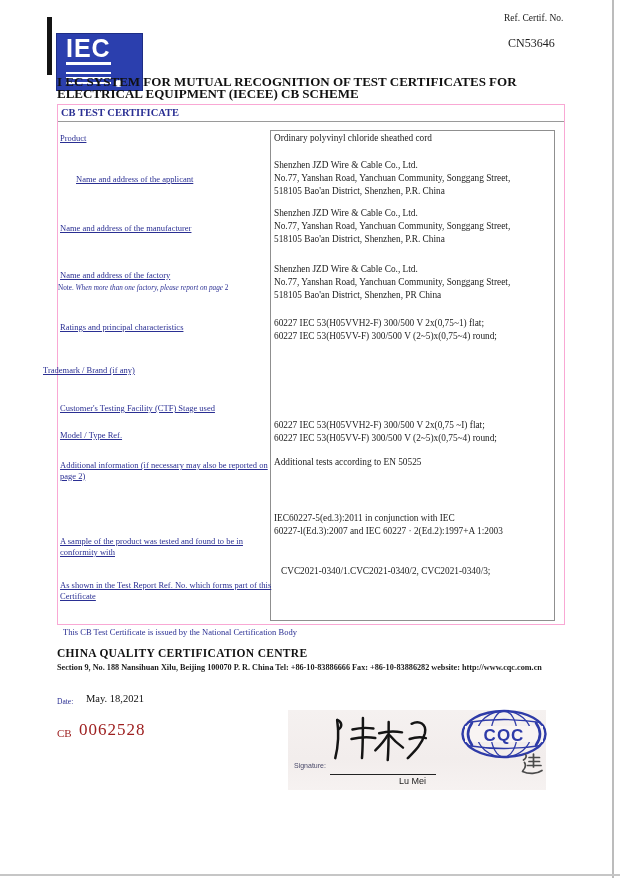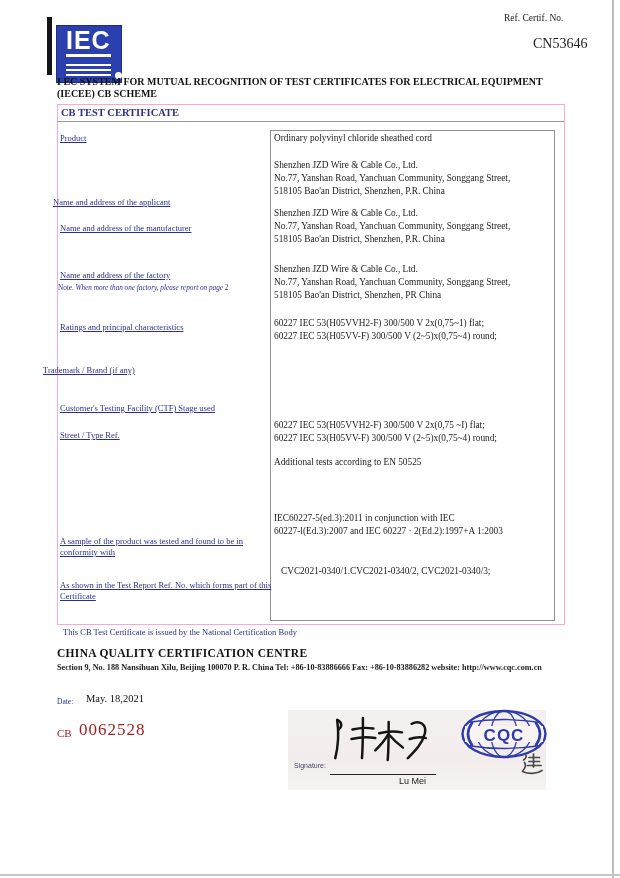--- a/index.html
+++ b/index.html
@@ -4,27 +4,27 @@
 <style>
   html,body{margin:0;padding:0;background:#ffffff;}
   #page{
     position:relative;width:620px;height:878px;background:#ffffff;overflow:hidden;
     font-family:"Liberation Serif", serif;color:#1c1c1c;
   }
   .abs{position:absolute;}
   
   .iec-logo{left:47px;top:17px;width:86px;height:58px;}
   .iec-spine{position:absolute;left:0;top:0;width:5px;height:58px;background:#141414;}
-  .iec-box{position:absolute;left:9px;top:8px;width:66px;height:58px;background:#2b3fae;border:1px solid #1d2d85;box-sizing:border-box;}
+  .iec-box{position:absolute;left:9px;top:16px;width:87px;height:58px;background:#2b3fae;border:1px solid #1d2d85;box-sizing:border-box;}
   .iec-text{position:absolute;left:9px;top:1px;font-family:"Liberation Sans",sans-serif;font-weight:bold;font-size:25px;line-height:27px;color:#fff;letter-spacing:1px;border-bottom:3px solid #fff;padding-bottom:0px;}
   .iec-line{position:absolute;left:9px;height:2.4px;background:#fff;width:45px;}
   .iec-dot{position:absolute;left:58px;top:46px;width:7px;height:7px;border-radius:50%;background:#fff;}
   .ref-label{left:504px;top:13px;font-size:9.5px;}
-  .ref-no{left:533px;top:36px;font-size:14px;}
-  .scheme-title{left:57px;top:76px;width:520px;font-size:10px;font-weight:bold;line-height:11.5px;color:#111;}
+  .ref-no{left:508px;top:36px;font-size:12px;}
+  .scheme-title{left:57px;top:76px;width:520px;font-size:13px;font-weight:bold;line-height:11.5px;color:#111;}
   
   .cert-box{left:57px;top:104px;width:508px;height:521px;border:1px solid #f9a8d4;box-sizing:border-box;}
   .cert-title-strip{position:absolute;left:0;top:0;width:100%;height:17px;border-bottom:1px solid #9a9a9a;box-sizing:border-box;}
   .cert-title{position:absolute;left:3px;top:2px;font-size:10.5px;font-weight:bold;color:#2a2f93;}
   .value-box{left:270px;top:130px;width:285px;height:491px;border:1px solid #8f8f8f;box-sizing:border-box;}
   .lbl{color:#2a2f93;font-size:8.5px;line-height:10.5px;text-decoration:underline;}
   .note{color:#2a2f93;font-size:7.2px;}
   .val{font-size:9.3px;line-height:13.2px;color:#1c1c1c;}
   
   .issued{left:63px;top:627px;font-size:8.5px;color:#2a2f93;}
@@ -67,32 +67,33 @@
 
   <div class="abs cert-box">
     <div class="cert-title-strip">
       <div class="cert-title">CB TEST CERTIFICATE</div>
     </div>
   </div>
 
   <div class="abs value-box"></div>
 
   <div class="abs lbl" style="left:60px;top:133px;">Product</div>
-  <div class="abs lbl" style="left:53px;top:174px;margin-top:23px;">Name and address of the applicant</div>
+  <div class="abs lbl" style="left:76px;top:174px;">Name and address of the applicant</div>
   <div class="abs lbl" style="left:60px;top:223px;">Name and address of the manufacturer</div>
   <div class="abs lbl" style="left:60px;top:270px;">Name and address of the factory</div>
   <div class="abs note" style="left:44px;top:284px;margin-left:14px;">
     <span>Note.</span>
     <i>When more than one factory, please report on page</i>
     <span>2</span>
   </div>
   <div class="abs lbl" style="left:60px;top:322px;">Ratings and principal characteristics</div>
   <div class="abs lbl" style="left:43px;top:365px;">Trademark / Brand (if any)</div>
   <div class="abs lbl" style="left:60px;top:403px;">Customer's Testing Facility (CTF) Stage used</div>
-  <div class="abs lbl" style="left:60px;top:430px;">Street / Type Ref.</div>
+  <div class="abs lbl" style="left:60px;top:430px;">Model / Type Ref.</div>
+  <div class="abs lbl" style="left:60px;top:460px;width:215px;">Additional information (if necessary may also be reported on page 2)</div>
   <div class="abs lbl" style="left:60px;top:580px;width:218px;">As shown in the Test Report Ref. No. which forms part of this Certificate</div>
   <div class="abs lbl" style="left:60px;top:536px;width:215px;">A sample of the product was tested and found to be in conformity with</div>
 
   <div class="abs val" style="left:274px;top:132px;">Ordinary polyvinyl chloride sheathed cord</div>
 
   <div class="abs val" style="left:274px;top:159px;">
     <div>Shenzhen JZD Wire &amp; Cable Co., Ltd.</div>
     <div>No.77, Yanshan Road, Yanchuan Community, Songgang Street,</div>
     <div>518105 Bao'an District, Shenzhen, P.R. China</div>
   </div>

